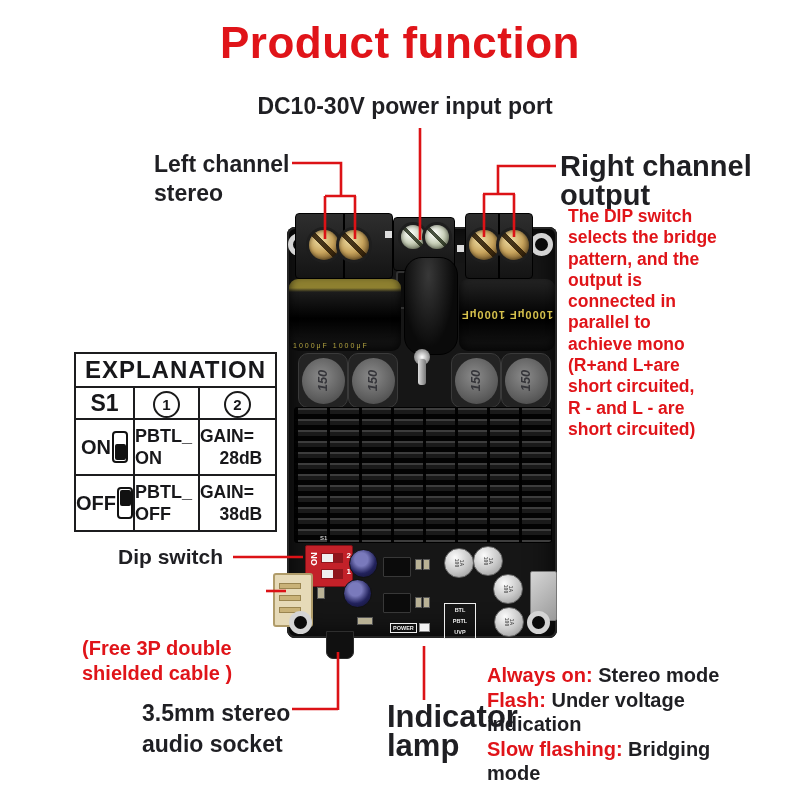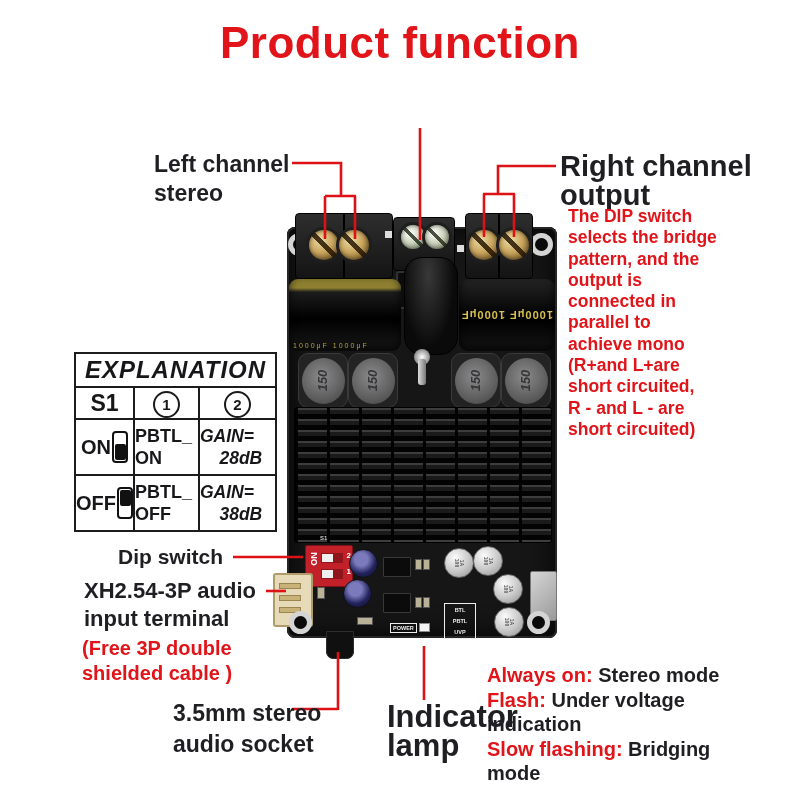--- a/index.html
+++ b/index.html
@@ -9,45 +9,45 @@
          font-size:44px;font-weight:bold;color:#e01419;letter-spacing:.5px;}
   .lbl{position:absolute;font-weight:bold;color:#1f1f23;white-space:pre-line;line-height:1.26;}
   .lbl.red{color:#e01419;}
   .power-lbl{left:180px;top:92px;width:450px;text-align:center;font-size:23px;}
   .leftch-lbl{left:154px;top:150px;font-size:23px;line-height:29px;}
   .rightch-lbl{left:560px;top:152px;font-size:29px;line-height:29px;}
   .dipnote-lbl{left:568px;top:206px;width:195px;font-size:17.5px;line-height:21.3px;}
   .dipsw-lbl{left:118px;top:544px;font-size:21px;}
   .audioin-lbl{left:84px;top:577px;font-size:22px;line-height:28px;}
   .audionote-lbl{left:82px;top:636px;font-size:20px;line-height:25px;}
-  .socket-lbl{left:142px;top:698px;font-size:23px;line-height:31px;margin-left:31px;}
+  .socket-lbl{left:142px;top:698px;font-size:23px;line-height:31px;}
   .lamp-lbl{left:387px;top:702px;font-size:31px;line-height:29px;}
   .legend{position:absolute;left:487px;top:663px;width:250px;}
   .legend p{margin:0;font-size:20px;line-height:24.5px;font-weight:bold;color:#1f1f23;}
   .legend .k{color:#e01419;}
 
   
   .exp{position:absolute;left:74px;top:352px;border-collapse:collapse;table-layout:fixed;
        color:#17171a;}
   .exp td,.exp th{border:2.5px solid #1c1c1e;padding:0;}
-  .exp th{height:32px;font-size:24px;font-weight:bold;letter-spacing:1px;font-style:italic;}
+  .exp th{height:32px;font-size:24px;font-weight:bold;letter-spacing:1px;}
   .exp .hdr td{height:30px;text-align:center;font-size:23px;font-weight:bold;}
   .exp .c1{width:54px}.exp .c2{width:65px}.exp .c3{width:77px}
   .exp .row td{height:54px;}
   .circ{display:inline-flex;align-items:center;justify-content:center;width:23px;height:23px;
         border:2px solid #1a1a1a;border-radius:50%;font-size:15px;font-weight:bold;}
   .statecell{display:flex;align-items:center;justify-content:center;gap:1px;
              font-size:20px;font-weight:bold;}
   .toggle{width:12px;height:28px;border:2.5px solid #111;border-radius:4px;position:relative;
           background:#fff;flex:0 0 auto;}
   .toggle i{position:absolute;left:0.5px;right:0.5px;height:58%;background:#111;border-radius:2px;}
   .toggle.on i{bottom:1px;}
   .toggle.off i{top:1px;}
   .modecell{font-size:18px;font-weight:bold;padding-left:6px;white-space:pre-line;line-height:22px;}
-  .gaincell{font-size:17.5px;font-weight:bold;padding-left:5px;white-space:pre-wrap;line-height:22px;font-style:italic;}
+  .gaincell{font-size:17.5px;font-weight:bold;padding-left:5px;white-space:pre-wrap;line-height:22px;}
 
   
   .board{position:absolute;left:287px;top:227px;width:270px;height:411px;background:#161616;
          border-radius:8px;box-shadow:inset 0 0 0 2px #262626, inset 0 0 30px #000;}
   .board *{position:absolute;}
   .hole{width:13px;height:13px;border-radius:50%;background:#0a0a0a;border:5px solid #d4d4d4;}
   .term{background:linear-gradient(180deg,#2e2e2e,#141414);border:1px solid #000;border-radius:4px;}
   .term .sep{top:0;bottom:0;width:2px;background:#000;}
   .screw{border-radius:50%;
      background:linear-gradient(45deg,transparent 44%,rgba(40,24,4,.85) 44% 56%,transparent 56%),
@@ -248,38 +248,37 @@
       <path d="M420 128 V240"></path>
       <path d="M292 163 H341 V196 M325 196 H356 M325 196 V239 M355 196 V239"></path>
       <path d="M556 166 H498 V194 M483 194 H515 M484 194 V237 M514 194 V237"></path>
       <path d="M233 557 H303"></path>
       <path d="M266 591 H286"></path>
       <path d="M292 709 H338 M338 710 V652"></path>
       <path d="M424 646 V700"></path>
     </g>
   </svg>
 
+  <div class="lbl power-lbl">DC10-30V power input port</div>
   <div class="lbl leftch-lbl">Left channel
 stereo</div>
   <div class="lbl rightch-lbl">Right channel
 output</div>
   <div class="lbl dipsw-lbl">Dip switch</div>
   <div class="lbl red dipnote-lbl">The DIP switch
 selects the bridge
 pattern, and the
 output is
 connected in
 parallel to
 achieve mono
 (R+and L+are
 short circuited,
 R - and L - are
 short circuited)</div>
-  <div class="lbl audioin-lbl">XH2.54-3P audio
-input terminal</div>
   <div class="lbl red audionote-lbl">(Free 3P double
 shielded cable )</div>
   <div class="lbl socket-lbl">3.5mm stereo
 audio socket</div>
   <div class="lbl lamp-lbl">Indicator
 lamp</div>
 
   <div class="legend">
     <p><span class="k">Always on:</span><span> Stereo mode</span></p>
     <p><span class="k">Flash:</span><span> Under voltage indication</span></p>

